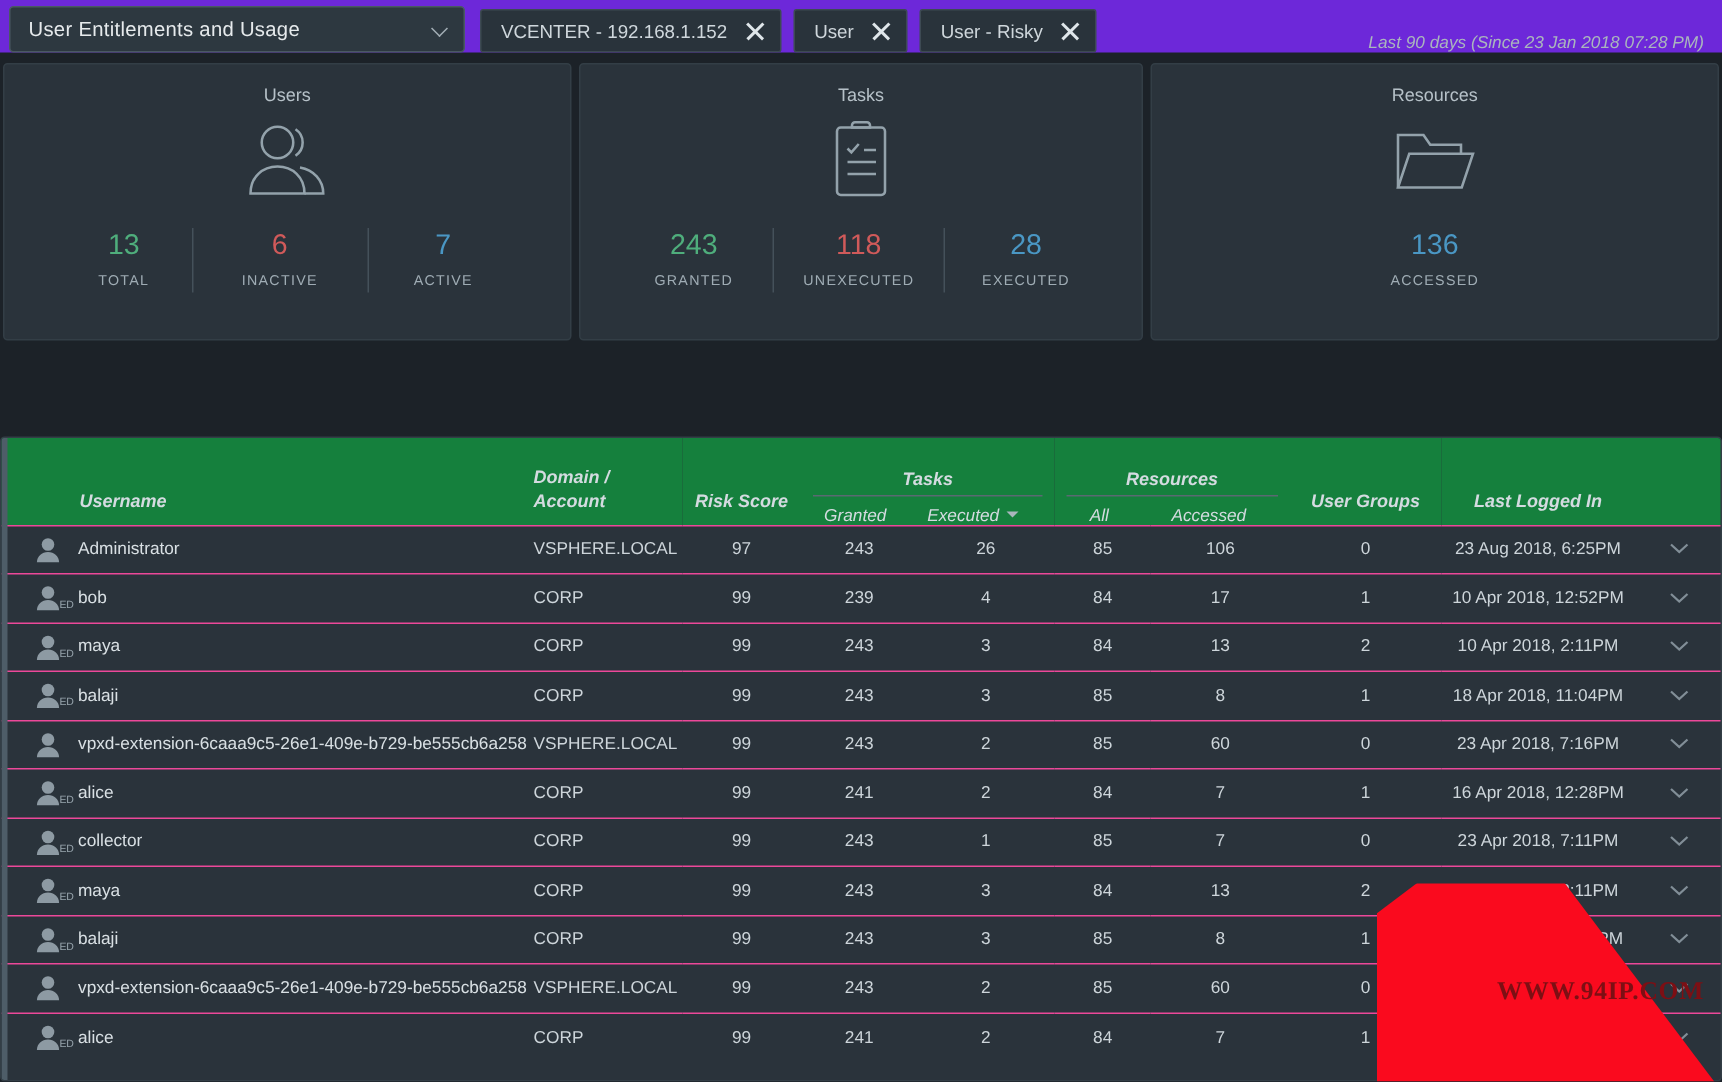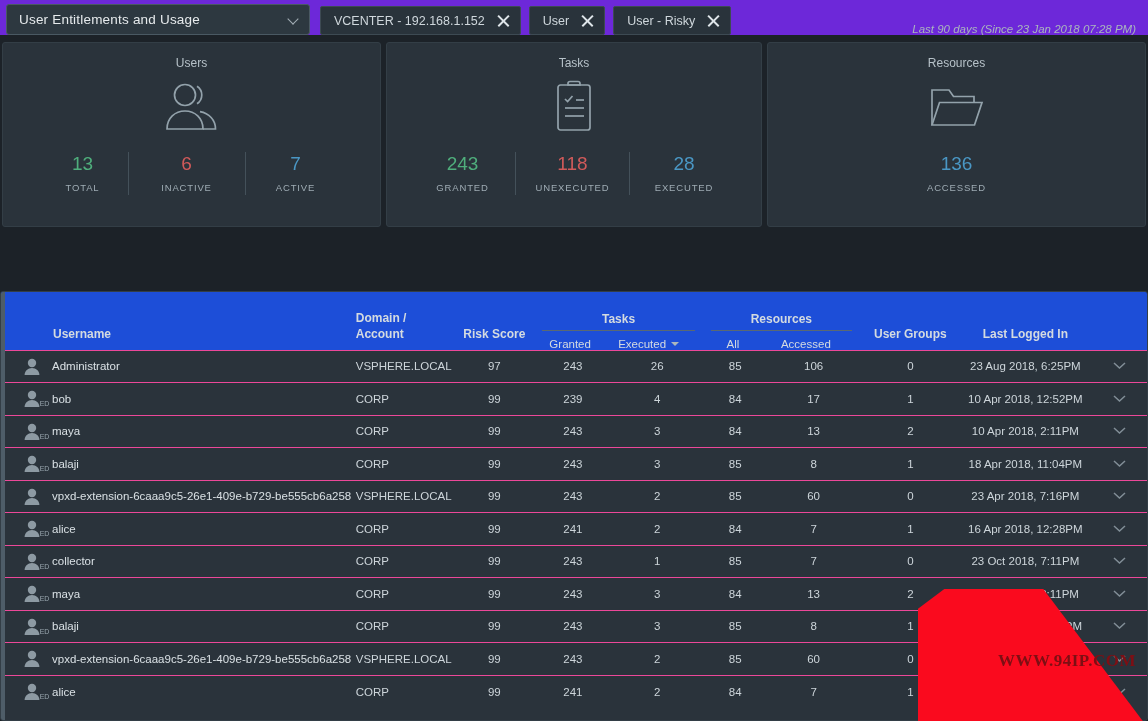--- a/index.html
+++ b/index.html
@@ -95,21 +95,21 @@
   
   .tablewrap {
     position: absolute; left: 0; top: 291px; width: 1148px; height: 430px;
     background: #2a333b; border: 1px solid #333e46; border-radius: 3px;
     overflow: hidden;
   }
   .leftaccent { position: absolute; left: 0; top: 0; width: 4px; height: 430px; background: #4e5d68; }
   table { width: 1148px; border-collapse: collapse; table-layout: fixed; }
   thead th {
     font-weight: bold; color: #d4dbe0; font-size: 12px; vertical-align: bottom;
-    padding: 0 0 9px 0; background: #1d4ed8;
+    padding: 0 0 9px 0; background: #15803d; font-style: italic;
   }
   .hdrrow { height: 58px; }
   .grouphdr { font-weight: normal; color: #d4dbe0; font-size: 12px; }
   .grp-line { border-bottom: 1px solid #5a6972; margin: 4px 8px 7px 8px; }
   .subrow { display: flex; }
   .sub { font-weight: normal; color: #d4dbe0; font-size: 11.5px; text-align: center; }
   .caret-sm {
     display: inline-block; width: 0; height: 0; margin-left: 5px; vertical-align: 2px;
     border-left: 4px solid transparent; border-right: 4px solid transparent; border-top: 4px solid #aab6bd;
   }
@@ -471,21 +471,21 @@
                 <span>collector</span>
               </div>
             </td>
             <td style="text-align:left"><span>CORP</span></td>
             <td><span>99</span></td>
             <td><span>243</span></td>
             <td><span>1</span></td>
             <td><span>85</span></td>
             <td><span>7</span></td>
             <td><span>0</span></td>
-            <td><span>23 Oct 2018, 7:11PM</span></td>
+            <td><span>23 Apr 2018, 7:11PM</span></td>
             <td>
               <span class="rowchev">
                 <svg width="13" height="8" viewBox="0 0 13 8" fill="none" stroke="#9fadb6" stroke-width="1.5">
                   <path d="M1 1l5.5 5L12 1"></path>
                 </svg>
               </span>
             </td>
           </tr>
           <tr>
             <td class="uname">

